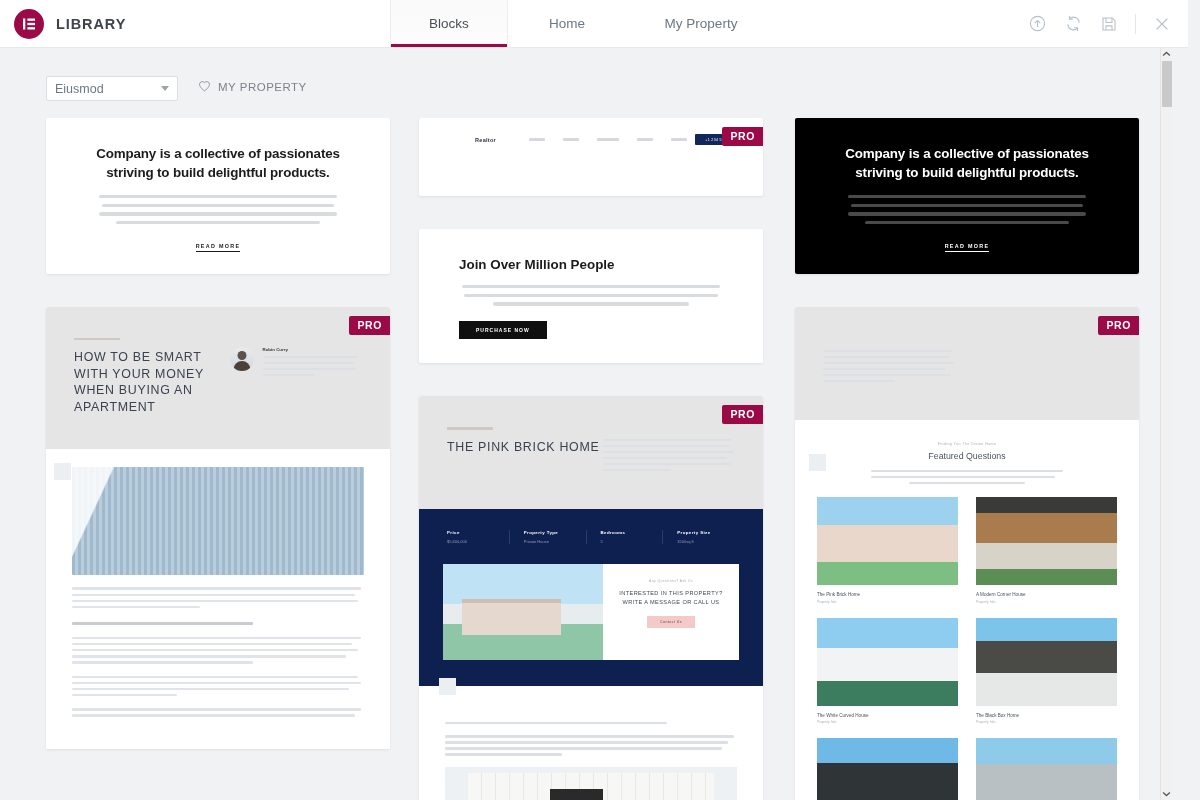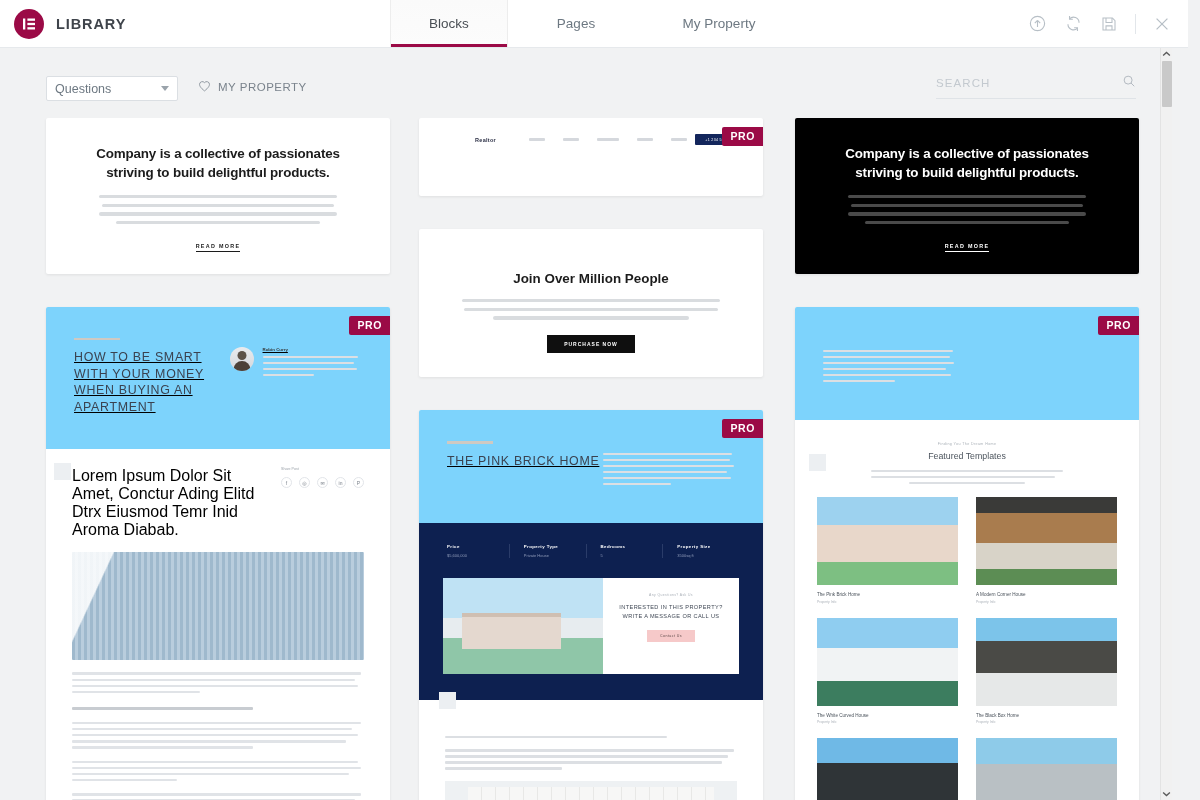--- a/index.html
+++ b/index.html
@@ -18,21 +18,21 @@
   }
   .brand { display: flex; align-items: center; gap: 12px; padding-left: 14px; width: 390px; }
   .logo-circle {
     width: 30px; height: 30px; border-radius: 50%; background: #9b0a46;
     display: flex; align-items: center; justify-content: center;
   }
   .logo-circle svg { display: block; }
   .brand-title {
     font-size: 14.5px; font-weight: bold; letter-spacing: 0.9px; color: #3f444b;
   }
-  .tabs { display: flex; align-items: stretch; gap: 9px; }
+  .tabs { display: flex; align-items: stretch; }
   .tab {
     display: flex; align-items: center; justify-content: center;
     font-size: 13.5px; color: #6d7882; cursor: pointer;
     padding: 0 4px; position: relative;
   }
   .tab.w1 { width: 118px; }
   .tab.w2 { width: 118px; }
   .tab.w3 { width: 150px; }
   .tab.active {
     color: #4a4f55; font-weight: normal;
@@ -128,30 +128,30 @@
   .nav-logo { font-size: 5.5px; font-weight: bold; color: #2b2f45; letter-spacing: 0.3px; margin-left: 38px; }
   .nav-links { display: flex; gap: 18px; margin-left: auto; margin-right: 8px; }
   .nav-link { width: 16px; height: 3px; background: #d5d8dd; border-radius: 1px; }
   .nav-cta {
     width: 50px; height: 11px; background: #13265c; border-radius: 1px;
     display: flex; align-items: center; justify-content: center;
   }
   .nav-cta-txt { font-size: 3.6px; color: #fff; letter-spacing: 0.3px; }
 
   
-  .join { padding: 42px 40px 24px; text-align: center; }
+  .join { padding: 28px 40px 24px; }
   .join-h { font-size: 13.4px; font-weight: bold; color: #1c1c1c; }
   .btn-black {
     display: inline-block; background: #0f0f0f; color: #fff;
     font-size: 5px; font-weight: bold; letter-spacing: 1px;
     padding: 6px 17px; margin-top: 10px;
   }
 
   
-  .beige-head { background: #7dd3fc; padding: 31px 28px 34px; display: flex; text-decoration: underline; }
+  .beige-head { background: #e5e5e5; padding: 31px 28px 34px; display: flex; }
   .bh-left { width: 54%; }
   .bh-kicker { height: 2.6px; width: 46px; background: #cfc9c2; margin-bottom: 9px; }
   .bh-title {
     font-size: 12.4px; color: #3a4250; letter-spacing: 0.7px; line-height: 1.33;
     font-weight: normal;
   }
   .bh-right { width: 46%; display: flex; gap: 9px; padding-top: 9px; }
   .avatar {
     width: 24px; height: 24px; border-radius: 50%; flex: none; overflow: hidden;
     background: linear-gradient(#e9ebee, #d3d7dc); position: relative;
@@ -282,21 +282,21 @@
         </svg>
       </div>
       <div class="brand-title">LIBRARY</div>
     </div>
 
     <div class="tabs">
       <div class="tab w1 active">
         <span>Blocks</span>
       </div>
       <div class="tab w2">
-        <span>Pages</span>
+        <span>Home</span>
       </div>
       <div class="tab w3">
         <span>My Property</span>
       </div>
     </div>
 
     <div class="head-actions">
       <div class="hicon">
         <svg width="19" height="19" viewBox="0 0 24 24" fill="none" stroke="currentColor" stroke-width="1.4">
           <circle cx="12" cy="12" r="9"></circle>
@@ -319,39 +319,30 @@
       <div class="hicon">
         <svg width="20" height="20" viewBox="0 0 24 24" fill="none" stroke="currentColor" stroke-width="1.5">
           <path d="M5.5 5.5l13 13M18.5 5.5l-13 13"></path>
         </svg>
       </div>
     </div>
   </div>
 
   <div class="toolbar">
     <div class="select-box">
-      <span>Questions</span>
+      <span>Eiusmod</span>
       <span class="caret"></span>
     </div>
     <div class="favorites">
       <span>
         <svg width="13" height="12" viewBox="0 0 24 22" fill="none" stroke="#8f979f" stroke-width="1.8">
           <path d="M12 20S2.8 13.6 2.8 7.9A5.2 5.2 0 0 1 12 4.8a5.2 5.2 0 0 1 9.2 3.1C21.2 13.6 12 20 12 20z"></path>
         </svg>
       </span>
       <span class="flabel">MY PROPERTY</span>
-    </div>
-    <div class="search-wrap">
-      <input class="search-input" value="" placeholder="SEARCH" style="">
-      <span>
-        <svg width="14" height="14" viewBox="0 0 24 24" fill="none" stroke="#aeb5bc" stroke-width="1.6">
-          <circle cx="10.5" cy="10.5" r="6.8"></circle>
-            <path d="M15.5 15.5L21 21"></path>
-        </svg>
-      </span>
     </div>
   </div>
 
   <div class="grid">
 
     <div class="col col1">
 
       <div class="card">
         <div class="hero">
           <div class="hero-h">Company is a collective of passionates striving to build delightful products.</div>
@@ -381,33 +372,20 @@
                   <div class="m" style="width:92%"></div>
                 <div class="m" style="width:95%"></div>
                   <div class="m" style="width:52%"></div>
               </div>
             </div>
           </div>
         </div>
 
         <div class="blog-body">
           <div class="sq" style="left:8px;top:14px"></div>
-          <div class="blog-top">
-            <div class="blog-top-l">Lorem Ipsum Dolor Sit Amet, Conctur Ading Elitd Dtrx Eiusmod Temr Inid Aroma Diabab.</div>
-            <div>
-              <div class="share-label">Share Post</div>
-              <div class="socials">
-                <div class="soc">f</div>
-                <div class="soc">◎</div>
-                <div class="soc">✉</div>
-                <div class="soc">in</div>
-                <div class="soc">P</div>
-              </div>
-            </div>
-          </div>
           <div class="photo building"></div>
           <div class="para">
             <div class="m" style="width:99%"></div>
               <div class="m" style="width:97%"></div>
             <div class="m" style="width:98%"></div>
               <div class="m" style="width:44%"></div>
           </div>
           <div class="sub-h"></div>
           <div class="para">
             <div class="m" style="width:99%"></div>
@@ -557,21 +535,21 @@
                 <div class="m" style="width:93%"></div>
               <div class="m" style="width:97%"></div>
                 <div class="m" style="width:54%"></div>
             </div>
           </div>
         </div>
 
         <div class="feat-sec">
           <div class="sq" style="left:14px;top:34px"></div>
           <div class="feat-kicker">Finding You The Dream Home</div>
-          <div class="feat-title">Featured Templates</div>
+          <div class="feat-title">Featured Questions</div>
           <div class="mini-lines" style="width:64%;margin:0 auto">
             <div class="m" style="width:100%"></div>
               <div class="m" style="width:96%"></div>
             <div class="m" style="width:60%;margin-left:20%"></div>
           </div>
 
           <div class="feat-grid">
             <div class="pcard">
               <div class="pimg a"></div>
               <div class="pname">The Pink Brick Home</div>

